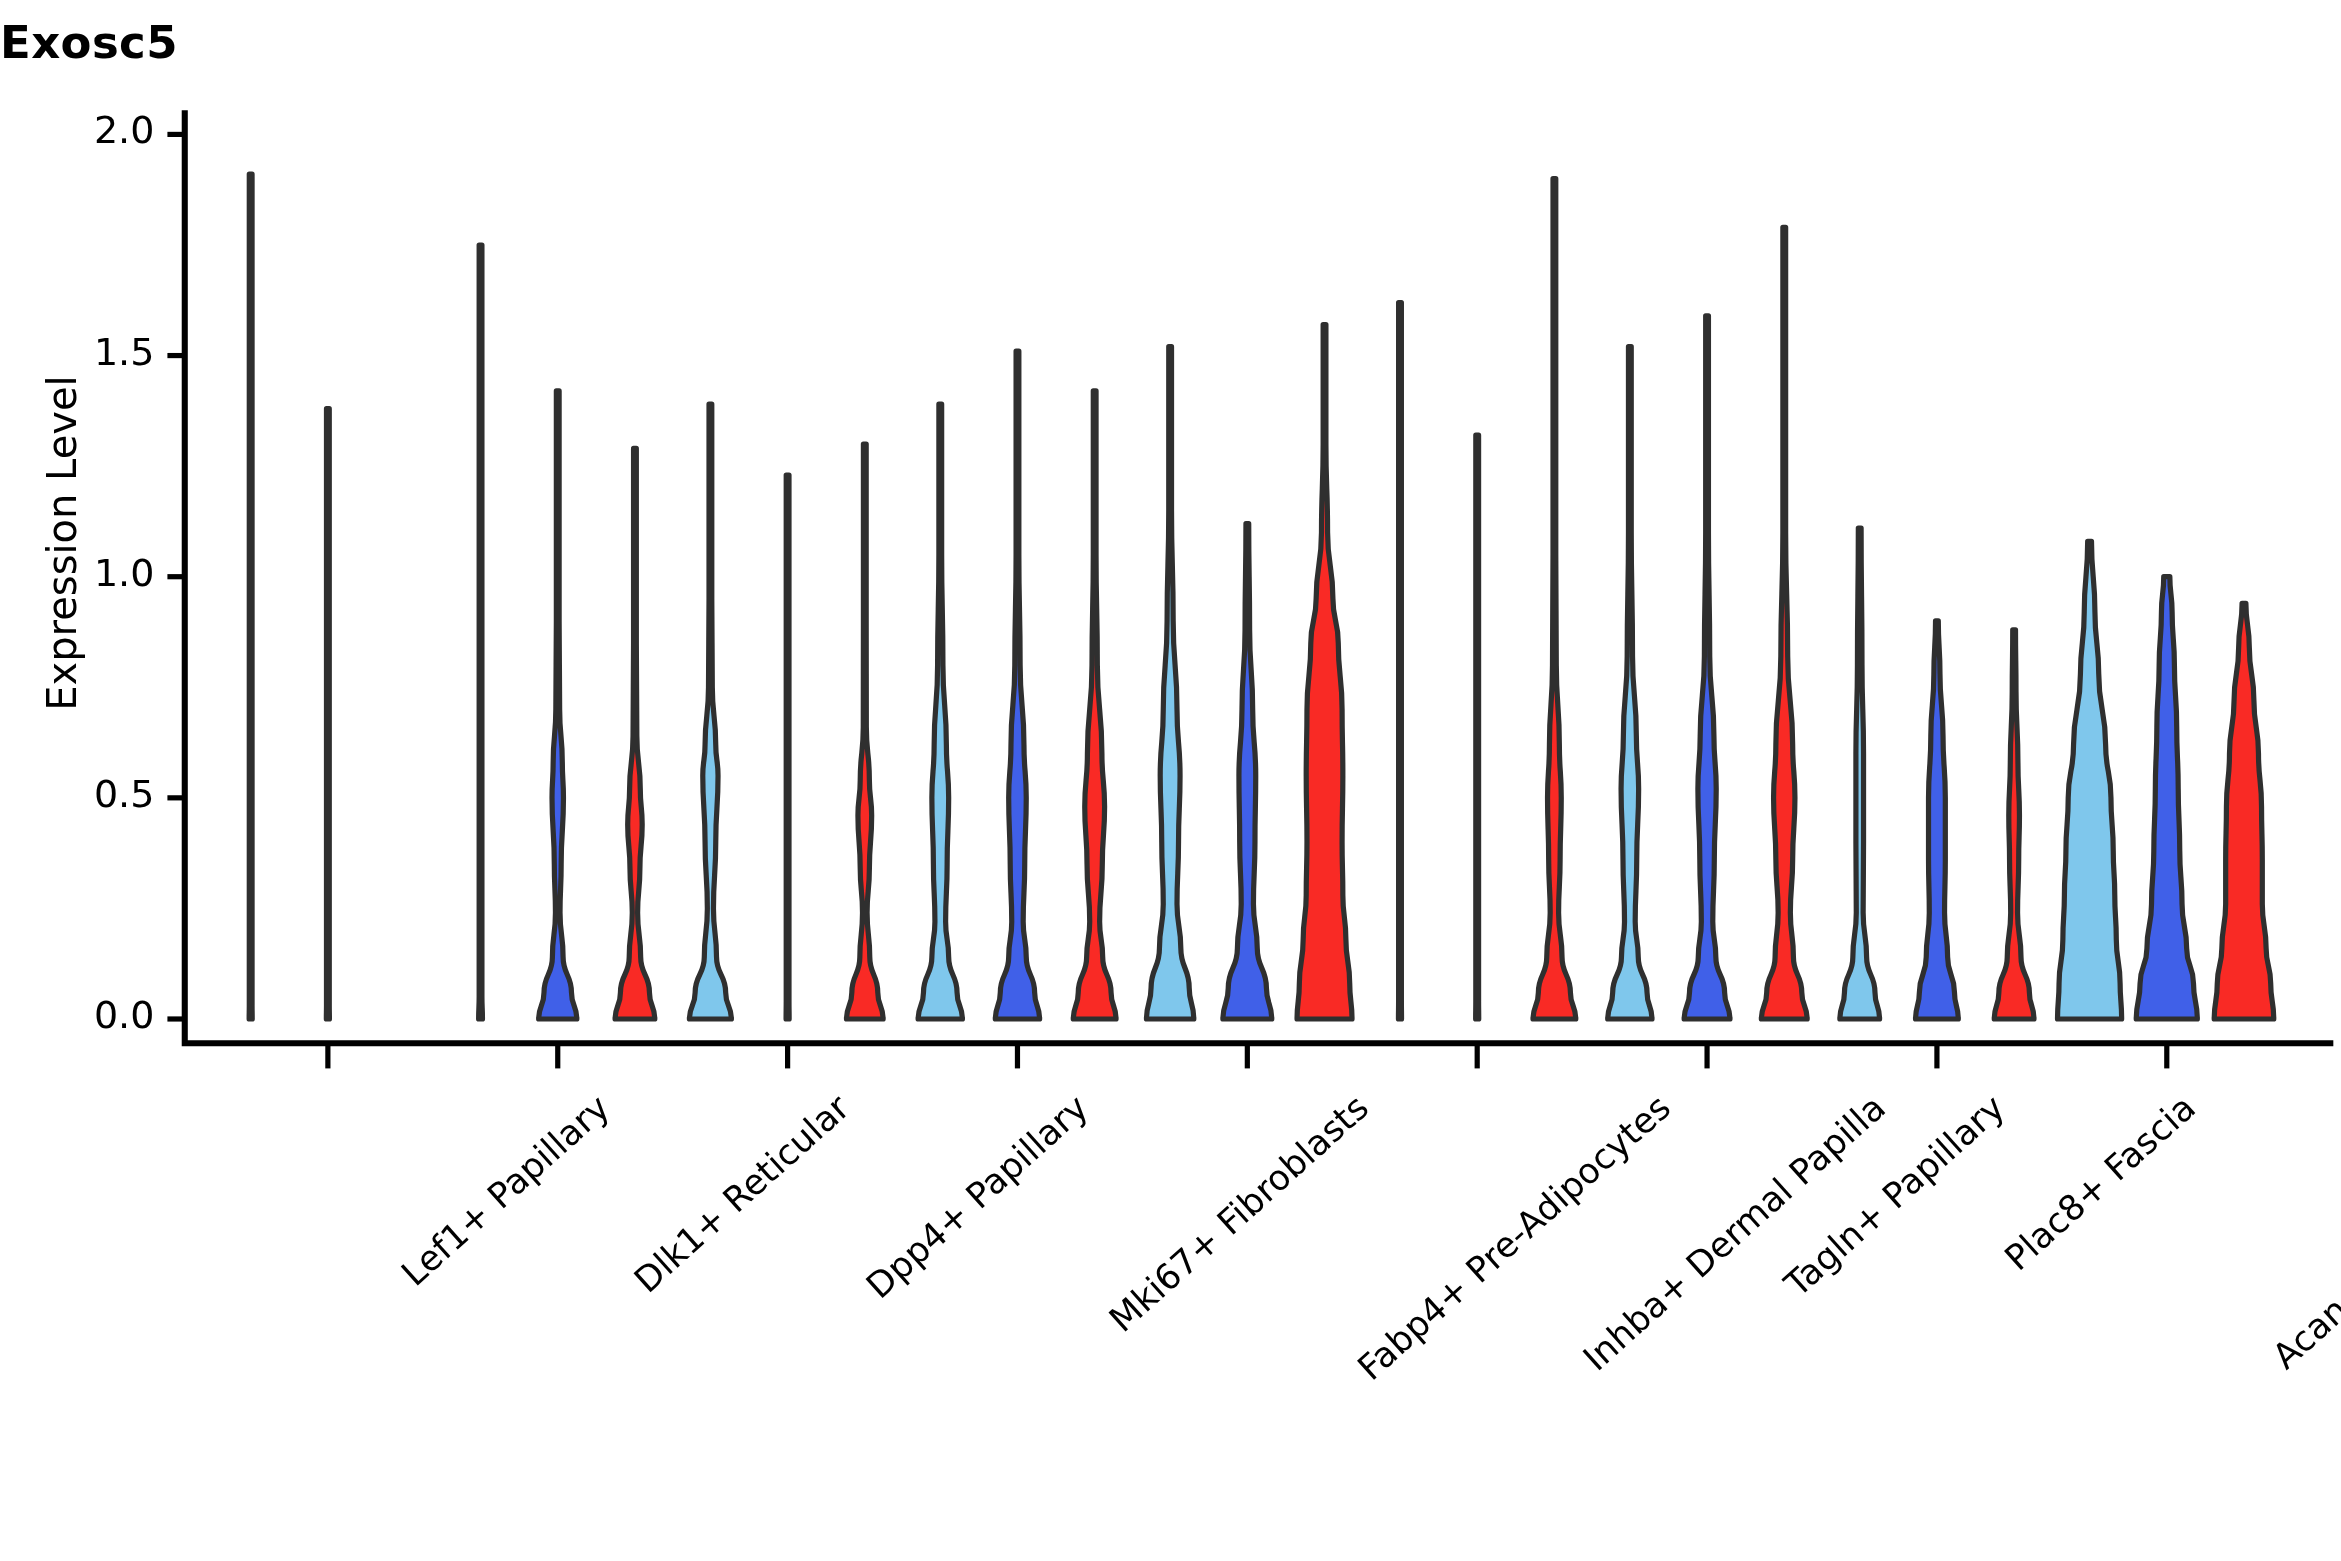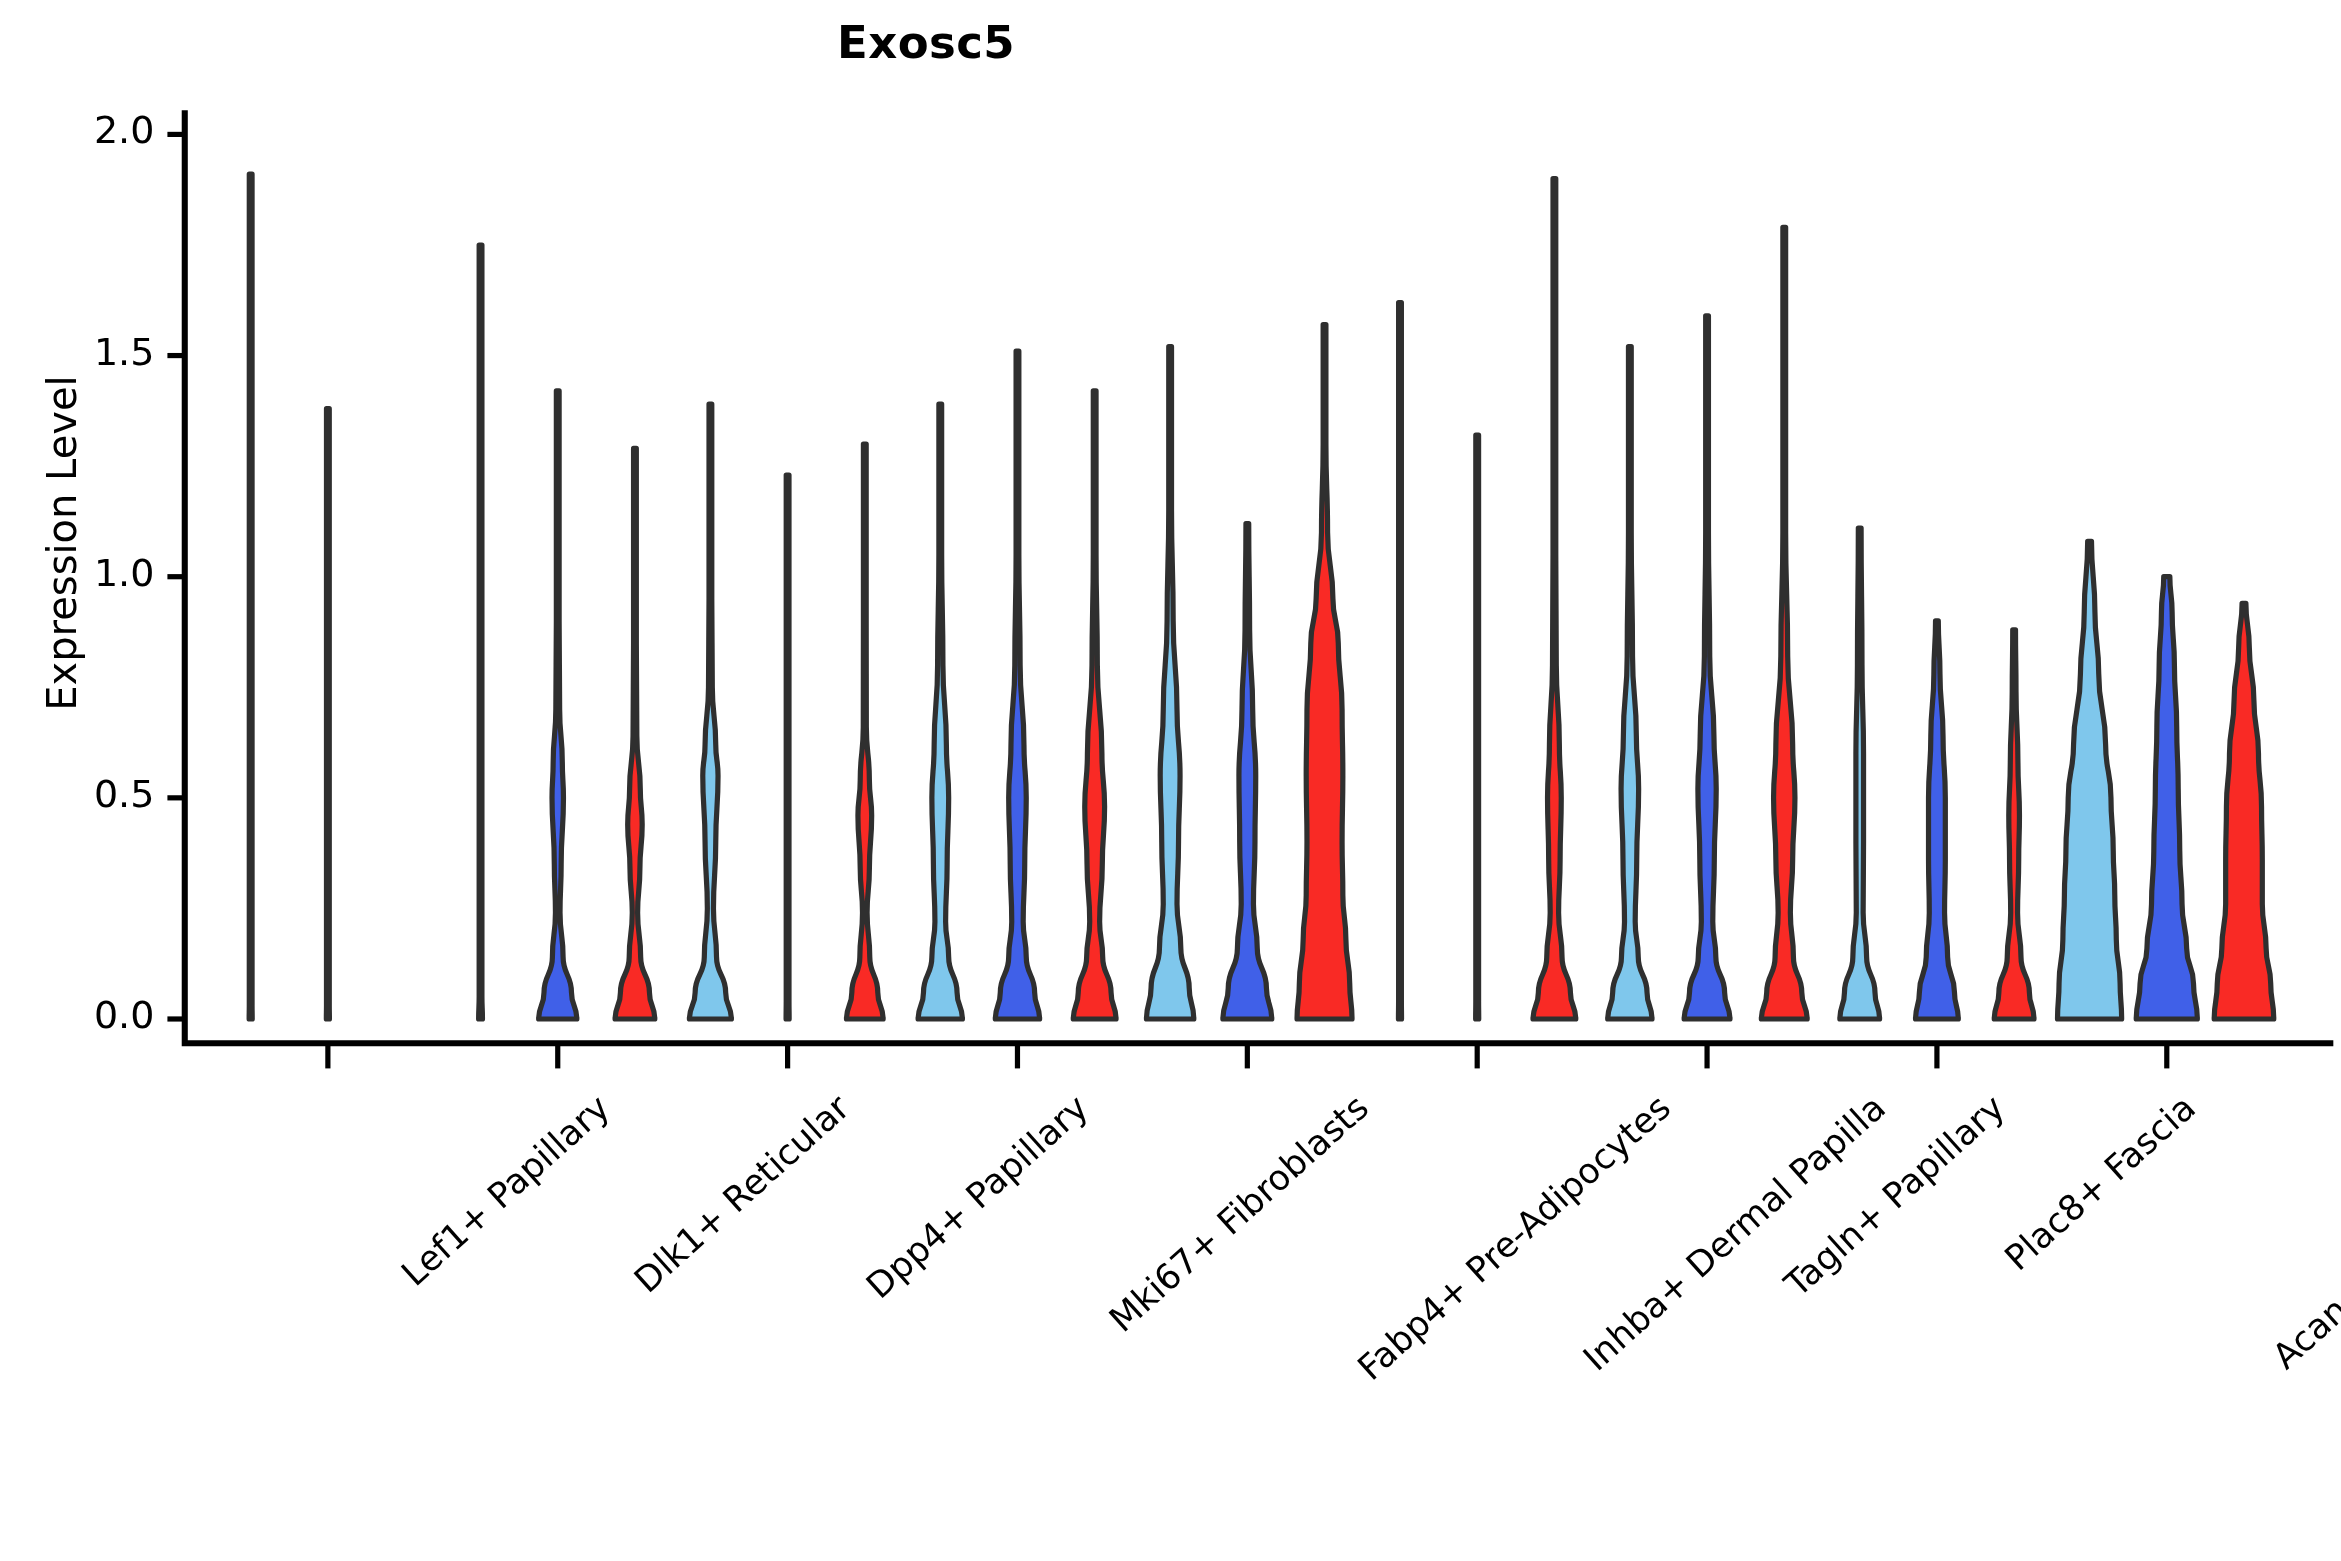--- a/index.html
+++ b/index.html
@@ -1,19 +1,19 @@
 <!DOCTYPE html>
 <html style="font-size:14px"><head>
 <meta charset="utf-8">
 <style>
   html,body{margin:0;padding:0;background:#ffffff;}
   body{width:2342px;height:1561px;font-family:"DejaVu Sans","Liberation Sans",sans-serif;overflow:hidden;}
   #root{position:relative;width:2342px;height:1561px;background:#fff;}
   #plot-title{
-    position:absolute;left:0;top:15.6px;width:1852px;text-align:center;
+    position:absolute;left:0;top:15.6px;width:1852px;text-align:left;
     font-size:45px;font-weight:bold;color:#000;letter-spacing:0.4px;
   }
   #ylabel{
     position:absolute;left:-198px;top:520px;width:520px;
     transform:rotate(-90deg);transform-origin:center center;
     text-align:center;font-size:40px;color:#000;
   }
   .ytick-label{position:absolute;right:0;text-align:right;font-size:38px;color:#000;width:156px;}
   #svgwrap{position:absolute;left:0;top:0;width:2342px;height:1561px;}
   .xtick-label{

